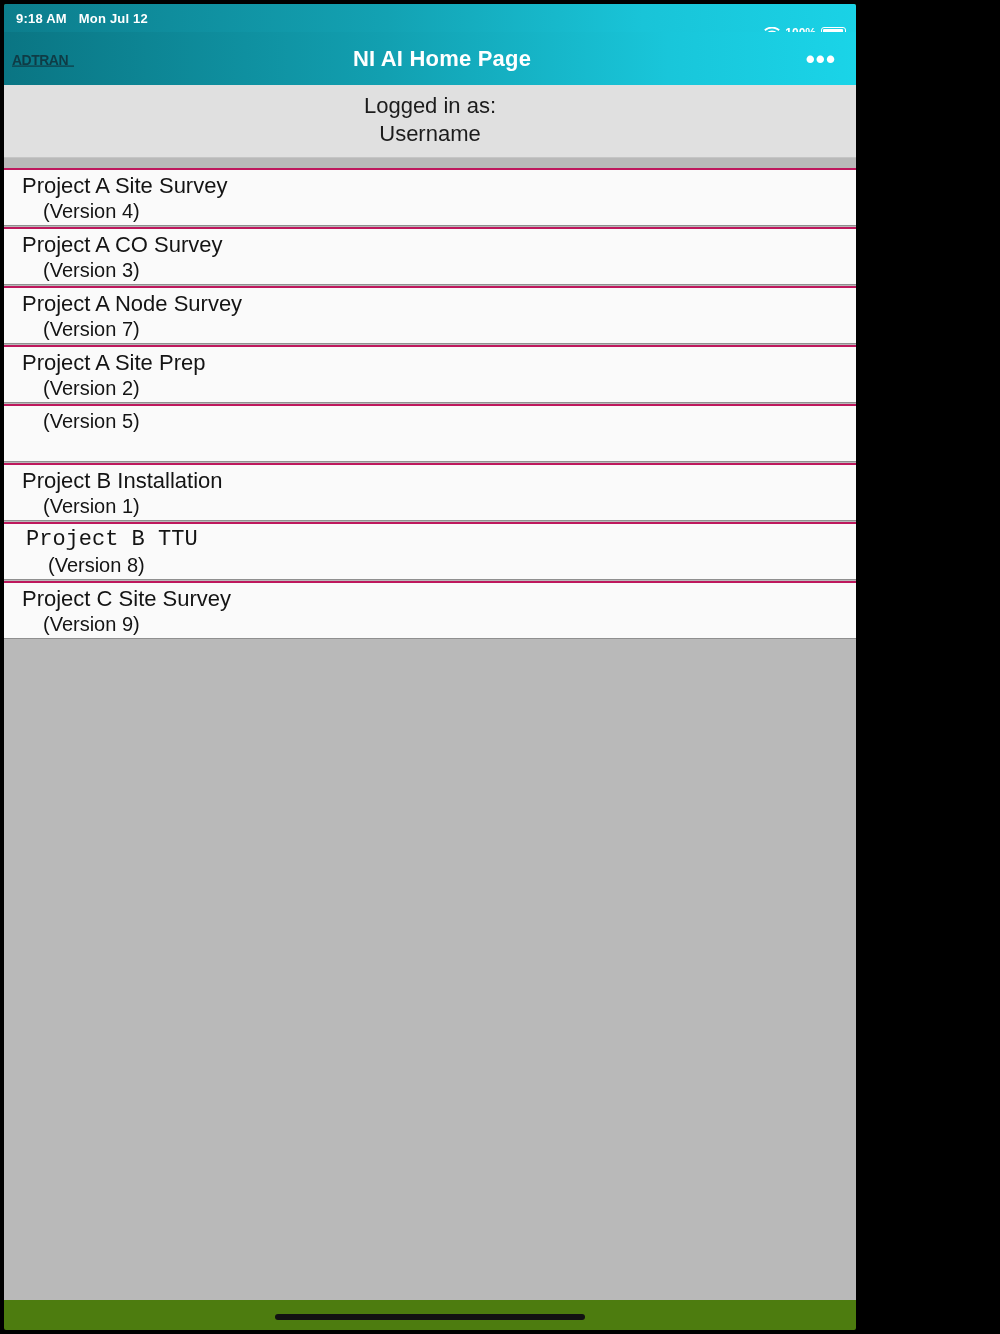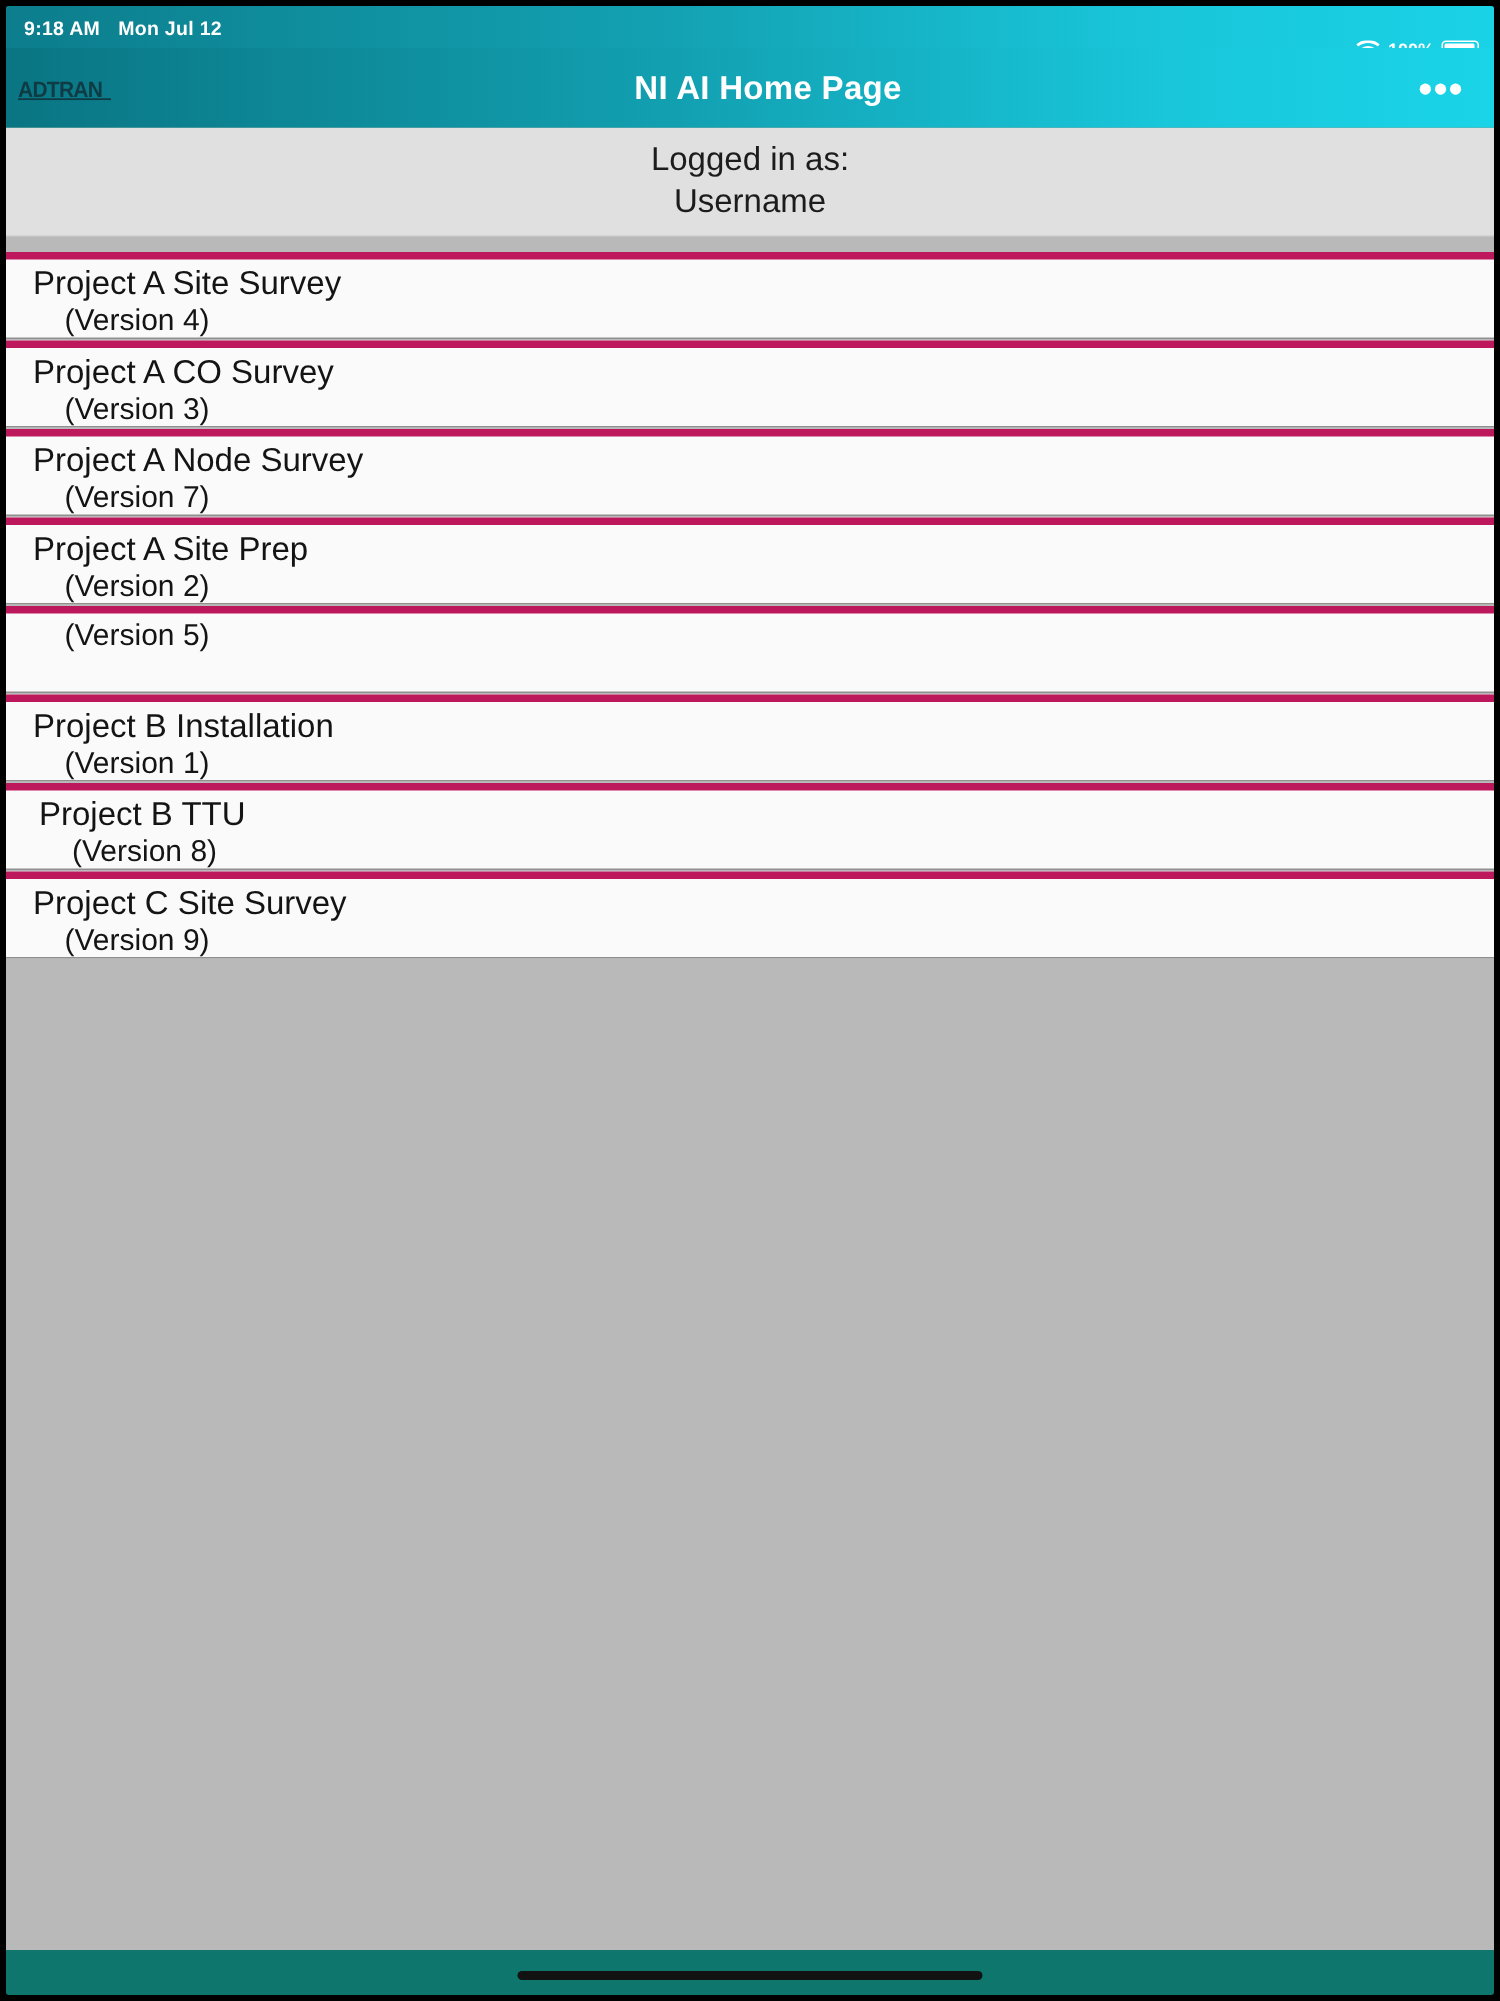--- a/index.html
+++ b/index.html
@@ -16,23 +16,23 @@
   .device {
     position: relative;
     width: 1000px;
     height: 1334px;
     background: #000;
     box-sizing: border-box;
     padding: 4px 4px 4px 4px;
   }
   .screen {
     position: relative;
-    width: 992px;
+    width: 852px;
     height: 1326px;
-    background: #0f766e;
+    background: #4d7c0f;
     overflow: hidden;
     border-radius: 2px;
   }
 
   
   .statusbar {
     position: relative;
     height: 28px;
     background: linear-gradient(to right, #0c7d8c 0%, #13a2b3 45%, #19c4d8 75%, #1ad2e6 100%);
     color: #ffffff;
@@ -148,21 +148,21 @@
     height: 10px;
     background: #b9b9b9;
   }
 
   
   .list {
     background: #b9b9b9;
   }
   .list-item {
     background: #fafafa;
-    border-top: 5px solid #be185d;
+    border-top: 2px solid #be185d;
     border-bottom: 1px solid #8f8f8f;
     height: 58px;
     box-sizing: border-box;
     padding: 3px 0 0 0;
     margin-bottom: 1px;
     cursor: pointer;
   }
   .list-item .title {
     display: block;
     font-size: 22px;
@@ -170,21 +170,21 @@
     line-height: 26px;
     padding-left: 18px;
   }
   .list-item .version {
     display: block;
     font-size: 20px;
     color: #141414;
     line-height: 25px;
     padding-left: 39px;
   }
-  .list-item.indent .title { padding-left: 22px; }
+  .list-item.indent .title { padding-left: 22px; font-family: Liberation Mono, monospace; }
   .list-item.indent .version { padding-left: 44px; }
 
   .list-filler {
     background: #b9b9b9;
     height: 660px;
   }
 
   
   .home-indicator {
     position: absolute;

